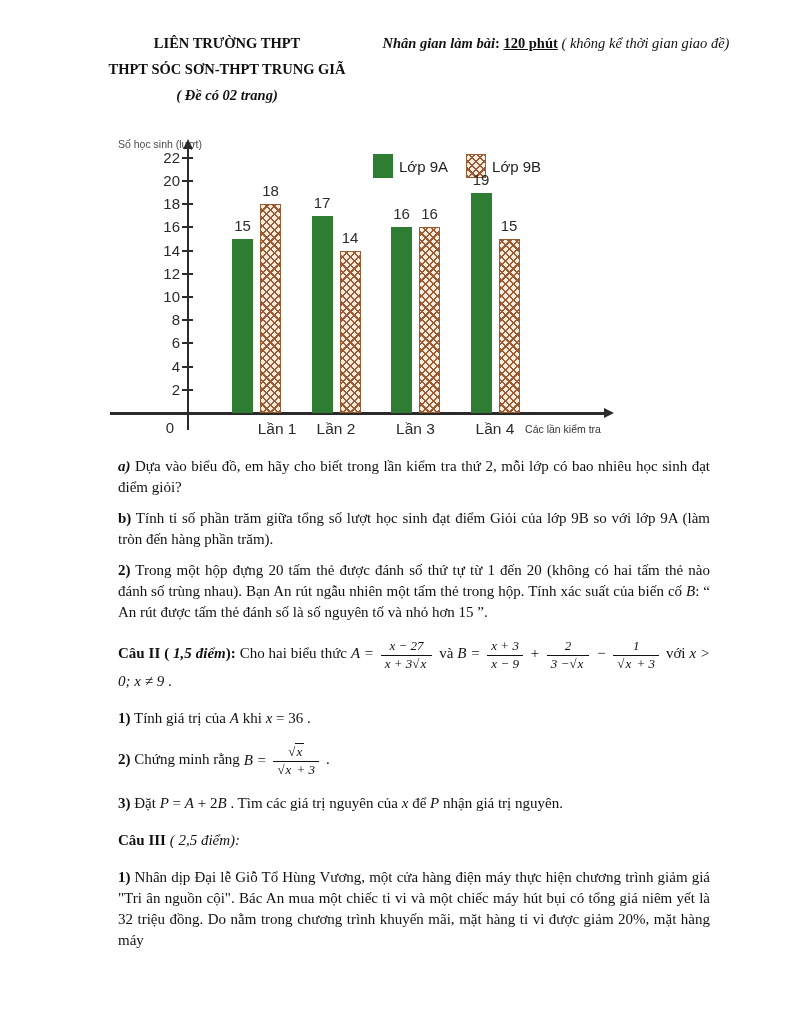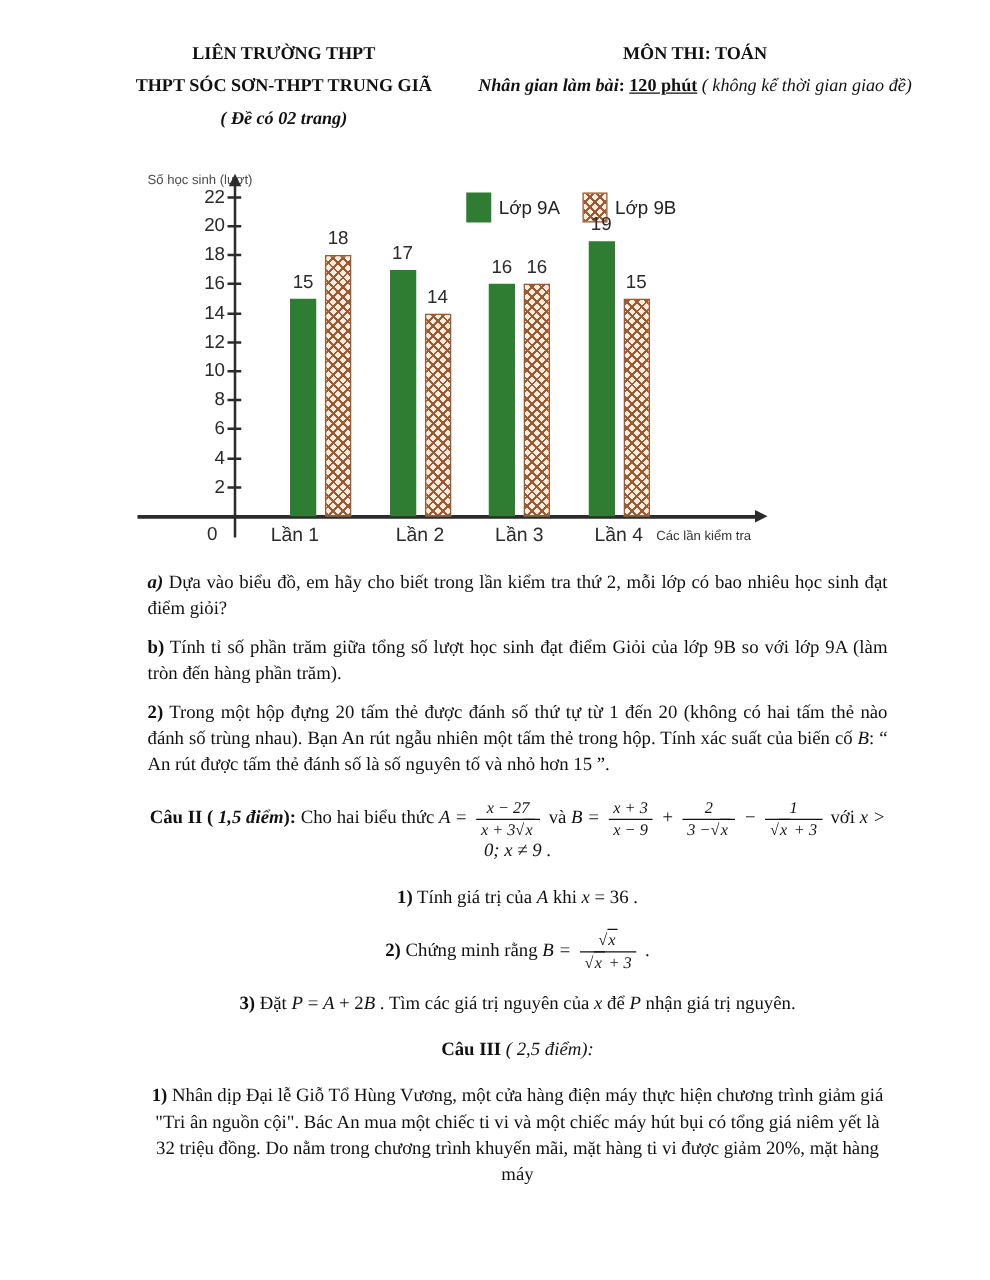--- a/index.html
+++ b/index.html
@@ -15,21 +15,21 @@
   .hline{font-size:14.5px;line-height:26px;}
   .b{font-weight:bold;}
   .i{font-style:italic;}
   .bi{font-weight:bold;font-style:italic;}
   .u{text-decoration:underline;}
   
   .content{padding:26px 82px 0 118px;}
   .para{margin:10px 0 0 0;font-size:15px;line-height:1.4;text-align:justify;}
   .heading-para{margin-top:14px;text-align:left;}
   .tight{margin-top:8px;}
-  .spaced{margin-top:16px;text-align:center;}
+  .spaced{margin-top:16px;}
   
   .mi{font-style:italic;}
   .frac{display:inline-block;vertical-align:middle;text-align:center;line-height:1.12;margin:0 3px;font-size:13px;}
   .frac .num{display:block;border-bottom:1px solid #111;padding:0 4px 1px 4px;}
   .frac .den{display:block;padding:1px 4px 0 4px;}
   .sq{white-space:nowrap;}
   .sq::before{content:"\221A";font-style:normal;}
   .rad{border-top:1px solid #111;padding:0 2px 0 1px;}
   
   .chart{position:relative;width:560px;height:300px;margin:8px 0 14px 0;
@@ -59,21 +59,20 @@
 
 <div class="page">
 
   <div class="hdr">
     <div class="hdr-left">
       <div class="hline b">LIÊN TRƯỜNG THPT</div>
       <div class="hline b">THPT SÓC SƠN-THPT TRUNG GIÃ</div>
       <div class="hline bi">( Đề có 02 trang)</div>
     </div>
     <div class="hdr-right">
-      <div class="hline b">MÔN THI: TOÁN</div>
       <div class="hline">
         <span class="bi">Nhân gian làm bài</span><span class="b">: </span><span class="b u">120 phút</span><span class="i"> ( không kể thời gian giao đề)</span>
       </div>
     </div>
   </div>
 
   <div class="content">
 
 
     <div class="chart" id="chart">
@@ -110,21 +109,21 @@
           <div class="tick-label" style="left: 18px; top: 99.6px; width: 44px; text-align: right;">14</div>
           <div style="left: 64px; top: 107.6px; width: 11px; height: 2px; background: rgb(43, 43, 43);"></div>
           <div class="tick-label" style="left: 18px; top: 76.4px; width: 44px; text-align: right;">16</div>
           <div style="left: 64px; top: 84.4px; width: 11px; height: 2px; background: rgb(43, 43, 43);"></div>
           <div class="tick-label" style="left: 18px; top: 53.2px; width: 44px; text-align: right;">18</div>
           <div style="left: 64px; top: 61.2px; width: 11px; height: 2px; background: rgb(43, 43, 43);"></div>
           <div class="tick-label" style="left: 18px; top: 30px; width: 44px; text-align: right;">20</div>
           <div style="left: 64px; top: 38px; width: 11px; height: 2px; background: rgb(43, 43, 43);"></div>
           <div class="tick-label" style="left: 18px; top: 6.8px; width: 44px; text-align: right;">22</div>
           <div style="left: 64px; top: 14.8px; width: 11px; height: 2px; background: rgb(43, 43, 43);"></div>
-          <div class="cat-label" style="left: 98.5px; top: 278px; width: 80px; text-align: left;">Lần 1</div>
+          <div class="cat-label" style="left: 98.5px; top: 278px; width: 80px; text-align: right;">Lần 1</div>
           <div class="bar" style="left: 114px; top: 97px; width: 21px; height: 174px; background: rgb(46, 125, 50);"></div>
           <div class="value-label" style="left: 102px; top: 75px; width: 45px; text-align: center;">15</div>
           <div class="bar" style="left: 142px; top: 62px; width: 21px; height: 209px; background-color: rgb(247, 236, 221); background-image: repeating-linear-gradient(45deg, rgb(156, 90, 50) 0px, rgb(156, 90, 50) 1.6px, transparent 1.6px, transparent 5.5px), repeating-linear-gradient(-45deg, rgb(156, 90, 50) 0px, rgb(156, 90, 50) 1.6px, transparent 1.6px, transparent 5.5px); border: 1.5px solid rgb(156, 90, 50); box-sizing: border-box;"></div>
           <div class="value-label" style="left: 130px; top: 40px; width: 45px; text-align: center;">18</div>
           <div class="cat-label" style="left: 178px; top: 278px; width: 80px; text-align: center;">Lần 2</div>
           <div class="bar" style="left: 193.5px; top: 74px; width: 21px; height: 197px; background: rgb(46, 125, 50);"></div>
           <div class="value-label" style="left: 181.5px; top: 52px; width: 45px; text-align: center;">17</div>
           <div class="bar" style="left: 221.5px; top: 109px; width: 21px; height: 162px; background-color: rgb(247, 236, 221); background-image: repeating-linear-gradient(45deg, rgb(156, 90, 50) 0px, rgb(156, 90, 50) 1.6px, transparent 1.6px, transparent 5.5px), repeating-linear-gradient(-45deg, rgb(156, 90, 50) 0px, rgb(156, 90, 50) 1.6px, transparent 1.6px, transparent 5.5px); border: 1.5px solid rgb(156, 90, 50); box-sizing: border-box;"></div>
           <div class="value-label" style="left: 209.5px; top: 87px; width: 45px; text-align: center;">14</div>
           <div class="cat-label" style="left: 257.5px; top: 278px; width: 80px; text-align: center;">Lần 3</div>

